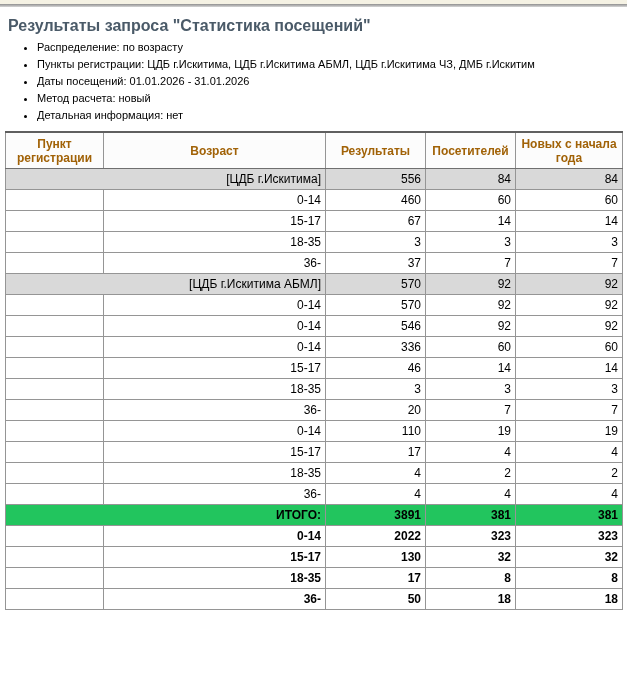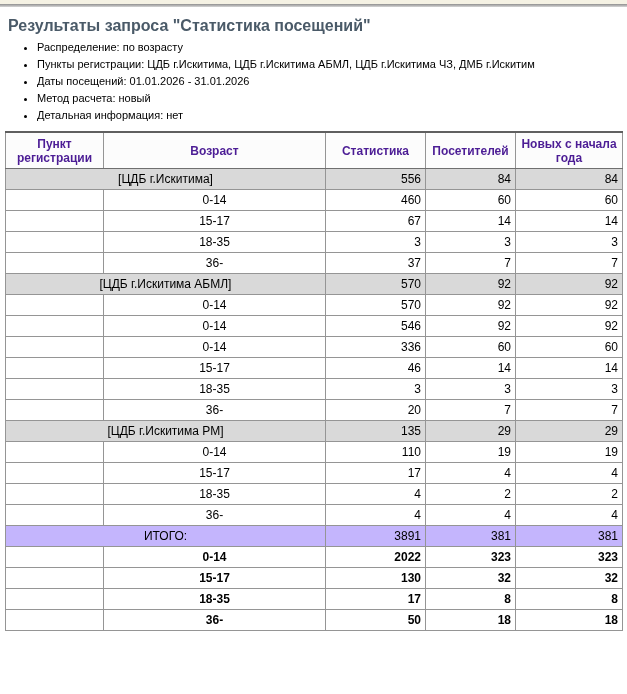--- a/index.html
+++ b/index.html
@@ -39,41 +39,41 @@
     margin-left:5px;
     font-size:12px;
     border:1px solid #6f6f6f;
     border-top:2px solid #5f5f5f;
   }
   table.stats th, table.stats td{
     border:1px solid #959595;
     overflow:hidden;
   }
   table.stats th{
-    color:#4c1d95;
+    color:#a16207;
     background:#fcfcfc;
     font-weight:bold;
     text-align:center;
     vertical-align:middle;
     height:33px;
     padding:1px 3px;
     line-height:14px;
     border-bottom:1px solid #6f6f6f;
   }
   table.stats td{
     height:20px;
     padding:0 4px;
     vertical-align:middle;
     line-height:20px;
     white-space:nowrap;
   }
   td.num{text-align:right;padding-right:6px;}
-  td.label{text-align:center;}
+  td.label{text-align:right;}
   tr.group td{background:#d9d9d9;}
-  tr.total td{background:#c4b5fd;font-weight:normal;}
+  tr.total td{background:#22c55e;font-weight:bold;}
   tr.total_age td{font-weight:bold;}
 </style>
 </head>
 <body>
 
 <div class="top-strip"></div>
 <div class="top-line"></div>
 
 <div class="page-title">Результаты запроса "Статистика посещений"</div>
 
@@ -90,21 +90,21 @@
     <col style="width:98px">
     <col style="width:222px">
     <col style="width:100px">
     <col style="width:90px">
     <col style="width:107px">
   </colgroup>
   <thead>
     <tr>
       <th>Пункт регистрации</th>
       <th>Возраст</th>
-      <th>Статистика</th>
+      <th>Результаты</th>
       <th>Посетителей</th>
       <th>Новых с начала года</th>
     </tr>
   </thead>
   <tbody>
       <tr class="group">
         <td class="label" colspan="2">[ЦДБ г.Искитима]</td>
         <td class="num">556</td>
         <td class="num">84</td>
         <td class="num">84</td>
@@ -178,26 +178,20 @@
         <td class="num">3</td>
         <td class="num">3</td>
       </tr>
       <tr class="age">
         <td></td>
         <td class="label">36-</td>
         <td class="num">20</td>
         <td class="num">7</td>
         <td class="num">7</td>
       </tr>
-      <tr class="group">
-        <td class="label" colspan="2">[ЦДБ г.Искитима РМ]</td>
-        <td class="num">135</td>
-        <td class="num">29</td>
-        <td class="num">29</td>
-      </tr>
       <tr class="age">
         <td></td>
         <td class="label">0-14</td>
         <td class="num">110</td>
         <td class="num">19</td>
         <td class="num">19</td>
       </tr>
       <tr class="age">
         <td></td>
         <td class="label">15-17</td>

